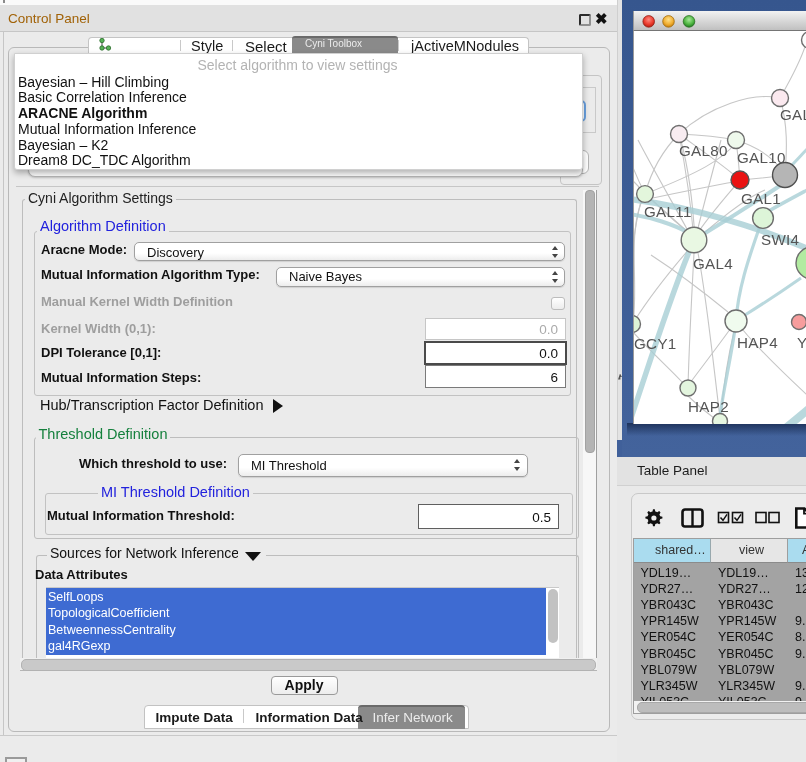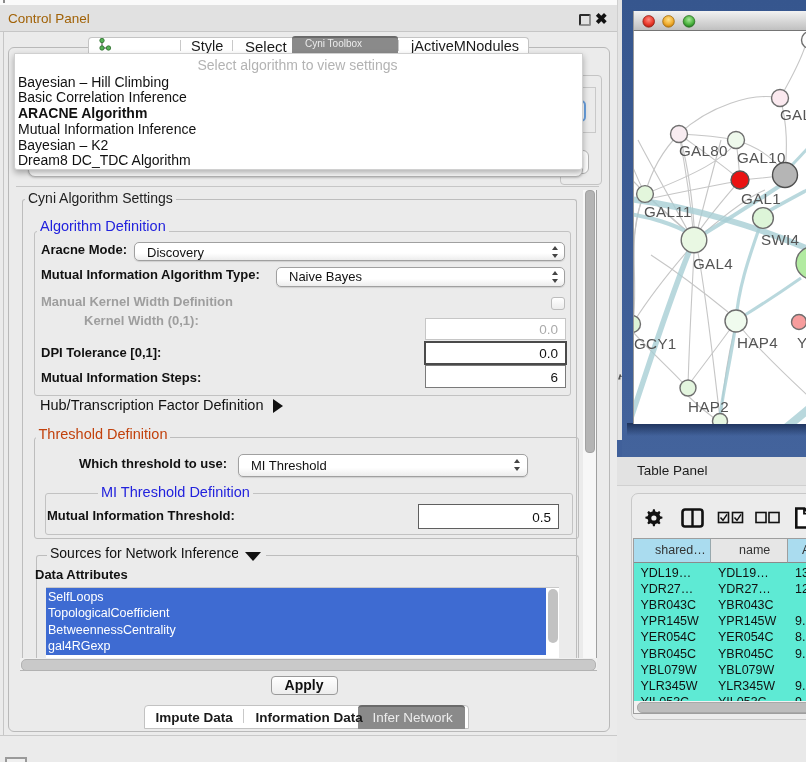--- a/index.html
+++ b/index.html
@@ -73,38 +73,38 @@
   <span class="tx">Discovery</span>
     <span class="arr" style="right:4px;top:0.5px;"></span>
 </div>
 <div class="abs lbl" style="left:41px;top:267px;">Mutual Information Algorithm Type:</div>
 <div class="combo" style="left:276px;top:266.5px;width:287px;height:18px;">
   <span class="tx">Naive Bayes</span>
     <span class="arr" style="right:4px;top:1px;"></span>
 </div>
 <div class="abs glbl" style="left:41px;top:294px;">Manual Kernel Width Definition</div>
 <div class="abs" style="left:551px;top:297px;width:12px;height:11px;border:1px solid #bcbcbc;border-radius:3px;background:linear-gradient(#ffffff,#ececec);"></div>
-<div class="abs glbl" style="left:41px;top:313px;margin-left:43px;">Kernel Width (0,1):</div>
+<div class="abs glbl" style="left:41px;top:321px;">Kernel Width (0,1):</div>
 <div class="fld" style="left:425px;top:318px;width:139px;height:20px;border:1px solid #c6c6c6;color:#ababab;">
     <span>0.0</span>
   </div>
 <div class="abs lbl" style="left:41px;top:345px;">DPI Tolerance [0,1]:</div>
 <div class="fld" style="left:424px;top:341px;width:139px;height:20px;border:2px solid #4a4a4a;color:#111;">
     <span>0.0</span>
   </div>
 <div class="abs lbl" style="left:41px;top:370px;">Mutual Information Steps:</div>
 <div class="fld" style="left:425px;top:365px;width:139px;height:21px;border:1px solid #7a7a7a;color:#111;">
     <span>6</span>
   </div>
 
 <div class="abs" style="left:40px;top:396.5px;font-size:14.5px;color:#111;">Hub/Transcription Factor Definition</div>
 <div class="abs" style="left:273px;top:399px;width:0;height:0;border-top:7.5px solid transparent;border-bottom:7.5px solid transparent;border-left:10.5px solid #111;"></div>
 
 <div class="gbox" style="left:34px;top:437px;width:543px;height:100px;border-color:#bdbdbd;"></div>
-<div class="gtitle" style="left:35.5px;top:426px;font-size:14.5px;color:#c2410c;">Threshold Definition</div>
+<div class="gtitle" style="left:35.5px;top:426px;font-size:14.5px;color:#15803d;">Threshold Definition</div>
 
 <div class="abs lbl" style="left:79px;top:456px;">Which threshold to use:</div>
 <div class="combo" style="left:238px;top:453.5px;width:288px;height:21px;text-align:center;">
   <span class="tx" style="top:3px;">MI Threshold</span>
     <span class="arr" style="right:5px;top:2.5px;"></span>
 </div>
 
 <div class="gbox" style="left:45px;top:493px;width:526px;height:40px;border-color:#c2c2c2;"></div>
 <div class="gtitle" style="left:57px;top:484px;font-size:14.5px;color:#2222dd;margin-left:41px;">MI Threshold Definition</div>
 <div class="abs lbl" style="left:47px;top:507.5px;">Mutual Information Threshold:</div>
@@ -265,23 +265,23 @@
     <rect x="88.5" y="5.5" width="10" height="10" stroke-width="1.6"></rect>
     <path d="M76.5,10.5 l2.5,2.8 4,-6" stroke-width="1.5"></path>
     <path d="M90.5,10.5 l2.5,2.8 4,-6" stroke-width="1.5"></path>
     <rect x="112" y="5.5" width="10" height="10" stroke-width="1.6"></rect>
     <rect x="125" y="5.5" width="10" height="10" stroke-width="1.6"></rect>
     <path d="M152.3,1.5 h8 l5,5 v14 h-13 Z" stroke-width="2.6" fill="#fff"></path>
     <path d="M160,1.5 v5.2 h5.5" stroke-width="1.8"></path>
   </g>
 </svg>
 
-<div class="abs" style="left:633px;top:538px;width:173px;height:174px;background:#5eead4;border:1px solid #9e9e9e;border-right:none;overflow:hidden;">
+<div class="abs" style="left:633px;top:538px;width:173px;height:174px;background:#a3a3a3;border:1px solid #9e9e9e;border-right:none;overflow:hidden;">
   <div class="abs" style="left:0;top:0;width:76px;height:23px;background:#aadcef;border-right:1px solid #98a8ad;border-bottom:1px solid #8b8b8b;font-size:12.5px;color:#333;line-height:23px;text-indent:21px;">shared…</div>
-  <div class="abs" style="left:77px;top:0;width:76px;height:23px;background:#e6e6e6;border-right:1px solid #9e9e9e;border-bottom:1px solid #8b8b8b;font-size:12.5px;color:#333;line-height:23px;text-indent:28px;">name</div>
+  <div class="abs" style="left:77px;top:0;width:76px;height:23px;background:#e6e6e6;border-right:1px solid #9e9e9e;border-bottom:1px solid #8b8b8b;font-size:12.5px;color:#333;line-height:23px;text-indent:28px;">view</div>
   <div class="abs" style="left:154px;top:0;width:20px;height:23px;background:#aadcef;border-bottom:1px solid #8b8b8b;font-size:12.5px;color:#333;line-height:23px;padding-left:14px;">A</div>
   <div class="abs" style="left:6.5px;top:25.5px;font-size:12.5px;color:#111;line-height:16.2px;">YDL19…<br>YDR27…<br>YBR043C<br>YPR145W<br>YER054C<br>YBR045C<br>YBL079W<br>YLR345W<br>YIL053C</div>
   <div class="abs" style="left:84px;top:25.5px;font-size:12.5px;color:#111;line-height:16.2px;">YDL19…<br>YDR27…<br>YBR043C<br>YPR145W<br>YER054C<br>YBR045C<br>YBL079W<br>YLR345W<br>YIL053C</div>
   <div class="abs" style="left:161px;top:25.5px;font-size:12.5px;color:#111;line-height:16.2px;">13<br>12<br>&nbsp;<br>9.<br>8.<br>9.<br>&nbsp;<br>9.<br>9.</div>
   <div class="abs" style="left:0;top:162px;width:173px;height:12px;background:#f2f2f2;"></div>
   <div class="abs" style="left:3px;top:163px;width:172px;height:9px;background:#bdbdbd;border:1px solid #a8a8a8;border-radius:5px;"></div>
 </div>
 
 <div class="abs" style="left:28px;top:150px;width:553px;height:25px;background:#fdfdfd;border:1px solid #b5b5b5;border-radius:7px;box-shadow:0 1px 2px rgba(0,0,0,0.18);"></div>
 

